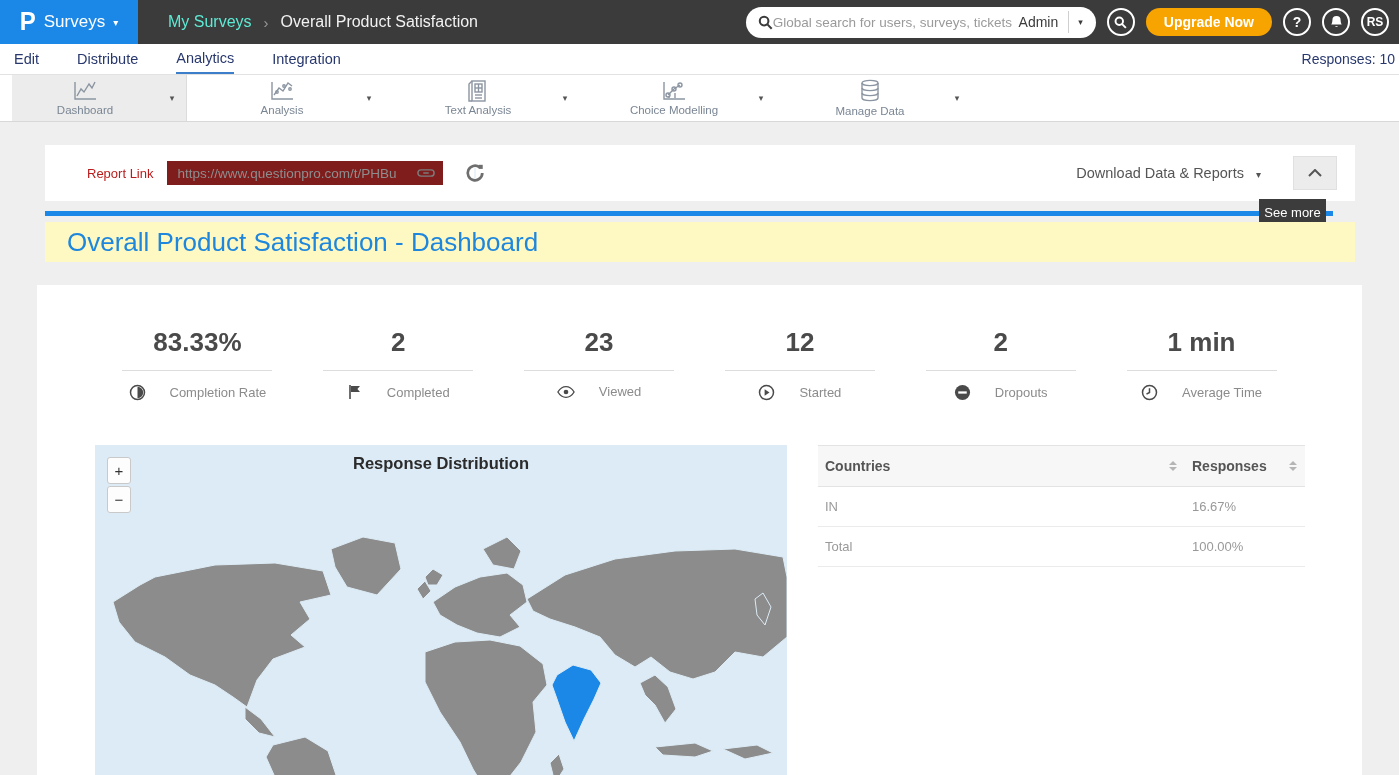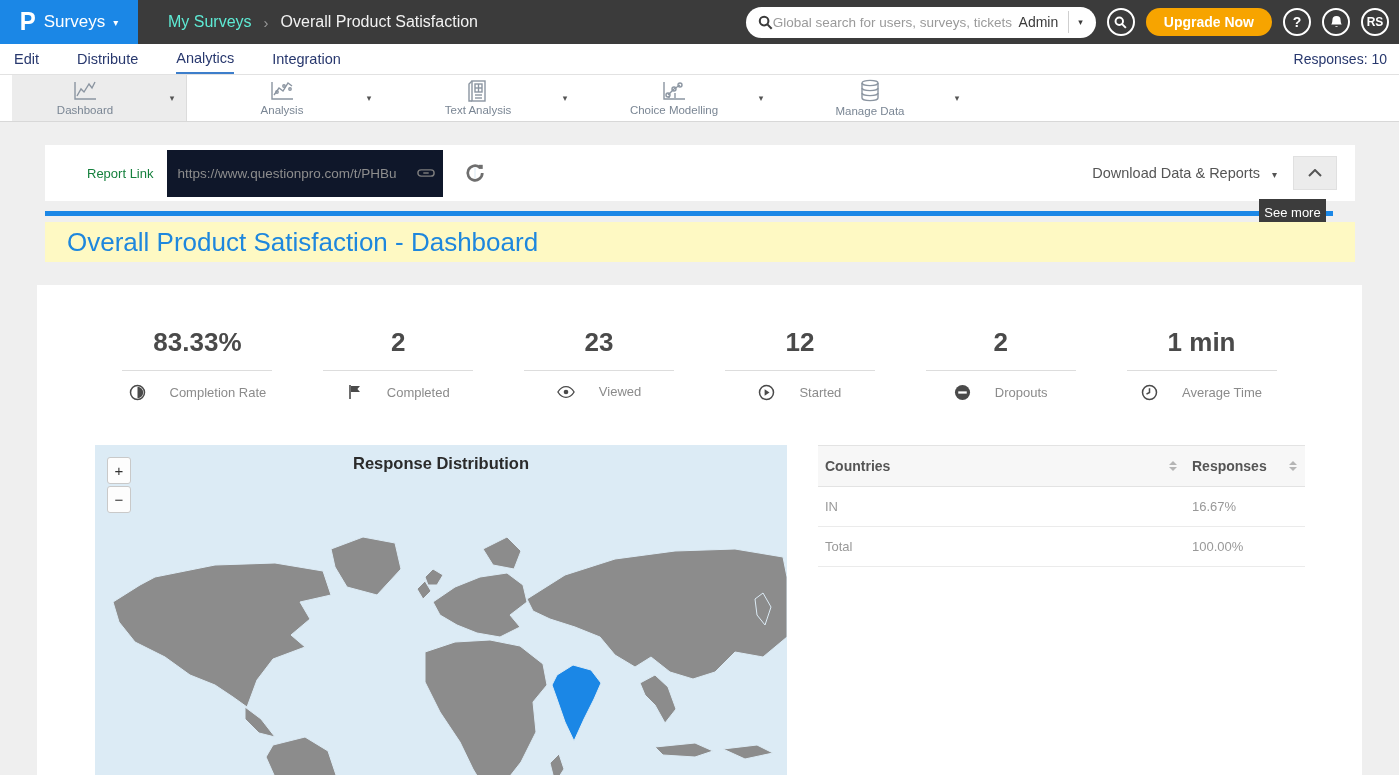--- a/index.html
+++ b/index.html
@@ -29,40 +29,40 @@
   .circle-btn { width:28px; height:28px; border:2px solid #fff; border-radius:50%; display:flex;
     align-items:center; justify-content:center; color:#fff; font-size:14px; font-weight:bold; cursor:pointer; background:transparent; }
   .upgrade-btn { background:#f7a400; color:#fff; border:none; border-radius:15px; height:28px;
     padding:0 18px; font-size:14px; font-weight:bold; font-family:inherit; cursor:pointer; }
 
   
   .tabs-row { height:31px; background:#fff; border-bottom:1px solid #e2e2e2; display:flex;
     align-items:center; padding:0 14px; position:relative; }
   .tab { color:#28386e; font-size:14.5px; margin-right:38px; padding:5px 0 6px; cursor:pointer; }
   .tab.active { border-bottom:2px solid #3d7ecb; }
-  .responses { position:absolute; right:12px; color:#28386e; font-size:14px; }
+  .responses { position:absolute; right:4px; color:#28386e; font-size:14px; }
 
   
   .toolbar { height:47px; background:#fff; border-bottom:1px solid #d8d8d8; display:flex; align-items:stretch; padding-left:12px; }
   .tool-group { display:flex; align-items:stretch; margin-right:22px; }
   .tool-group.active { background:#ececec; border-right:1px solid #dcdcdc; }
   .tool-btn { width:146px; display:flex; flex-direction:column; align-items:center; justify-content:center; gap:2px; cursor:pointer; }
   .tool-btn svg { stroke:#8b95a1; }
   .tool-label { font-size:11.5px; color:#7a8694; }
   .tool-caret { width:28px; display:flex; align-items:center; justify-content:center; color:#555;
     font-size:9px; cursor:pointer; }
 
   
   .report-card { position:absolute; left:45px; top:145px; width:1310px; height:56px; background:#fff;
     display:flex; align-items:center; padding:0 18px; }
-  .report-label { font-size:13px; color:#15803d; margin:0 14px 0 24px; }
-  .report-input { width:276px; height:47px; background:#0f172a; border:none; display:flex; align-items:center;
+  .report-label { font-size:13px; color:#b91c1c; margin:0 14px 0 24px; }
+  .report-input { width:276px; height:24px; background:#7f1d1d; border:none; display:flex; align-items:center;
     padding:0 8px 0 10px; }
   .report-input span { flex:1; font-size:13.5px; color:#8d8d8d; white-space:nowrap; overflow:hidden; }
-  .dl-row { margin-left:auto; display:flex; align-items:center; gap:16px; }
+  .dl-row { margin-left:auto; display:flex; align-items:center; gap:32px; }
   .dl-label { font-size:14.5px; color:#555; cursor:pointer; }
   .dl-label .caret { margin-left:8px; color:#555; }
   .see-more-btn { width:44px; height:34px; background:#ececec; border:1px solid #e0e0e0; display:flex;
     align-items:center; justify-content:center; cursor:pointer; }
 
   .blue-line { position:absolute; left:45px; top:211px; width:1288px; height:5px; background:#1b87e6; }
   .tooltip { position:absolute; left:1259px; top:199px; width:67px; height:26px; background:#3c3c3c;
     color:#fff; font-size:13px; display:flex; align-items:center; justify-content:center; }
 
   

